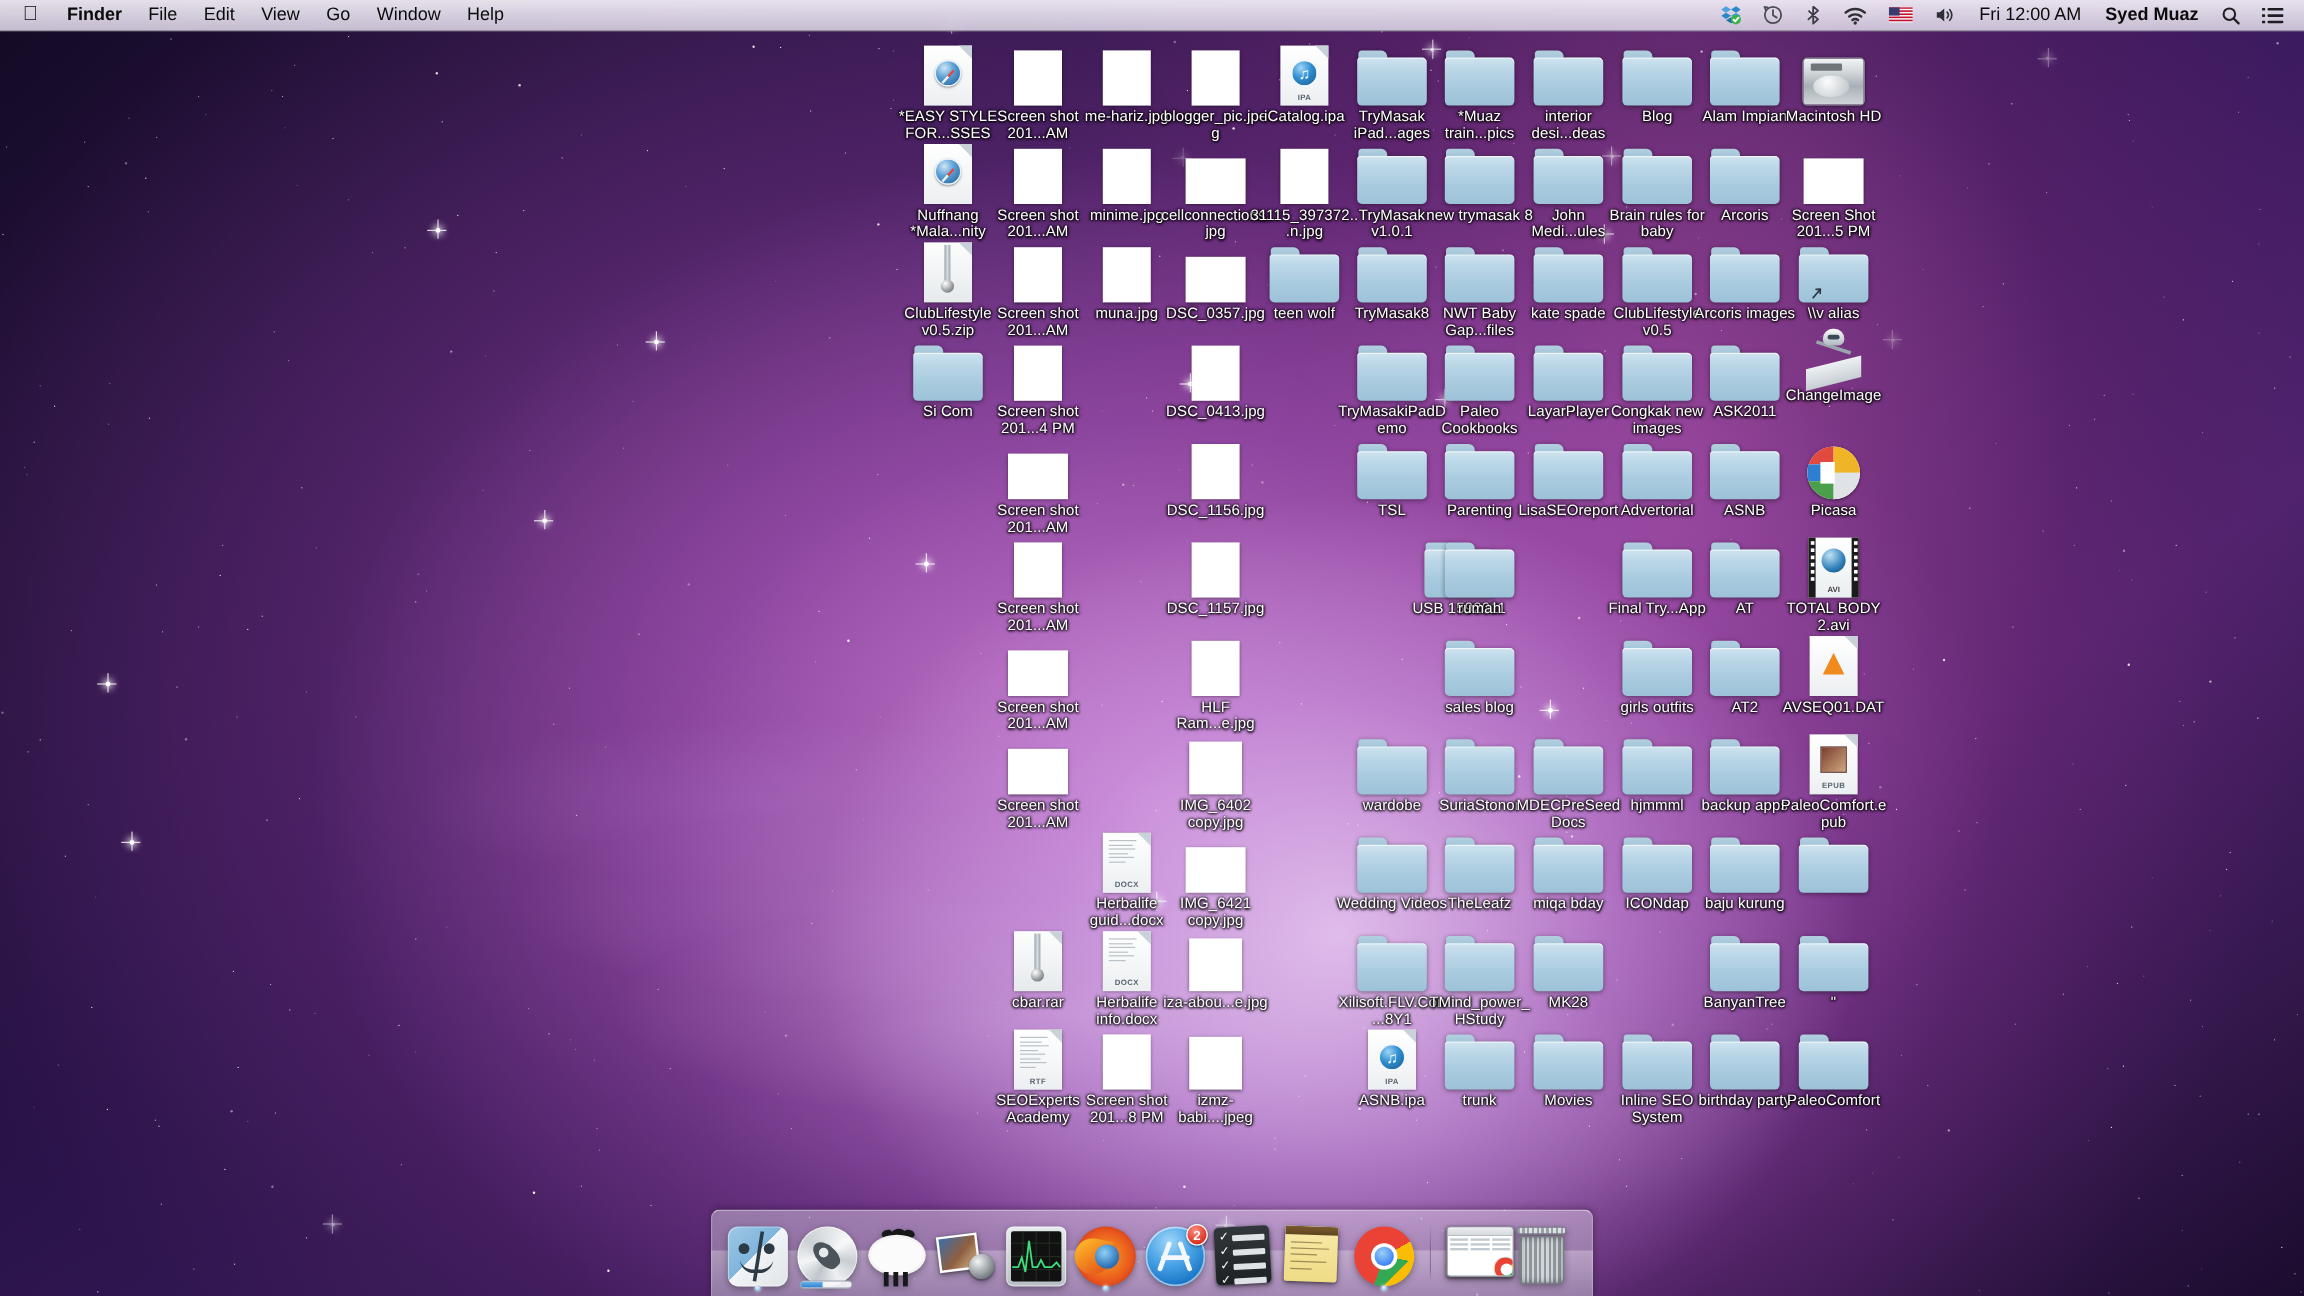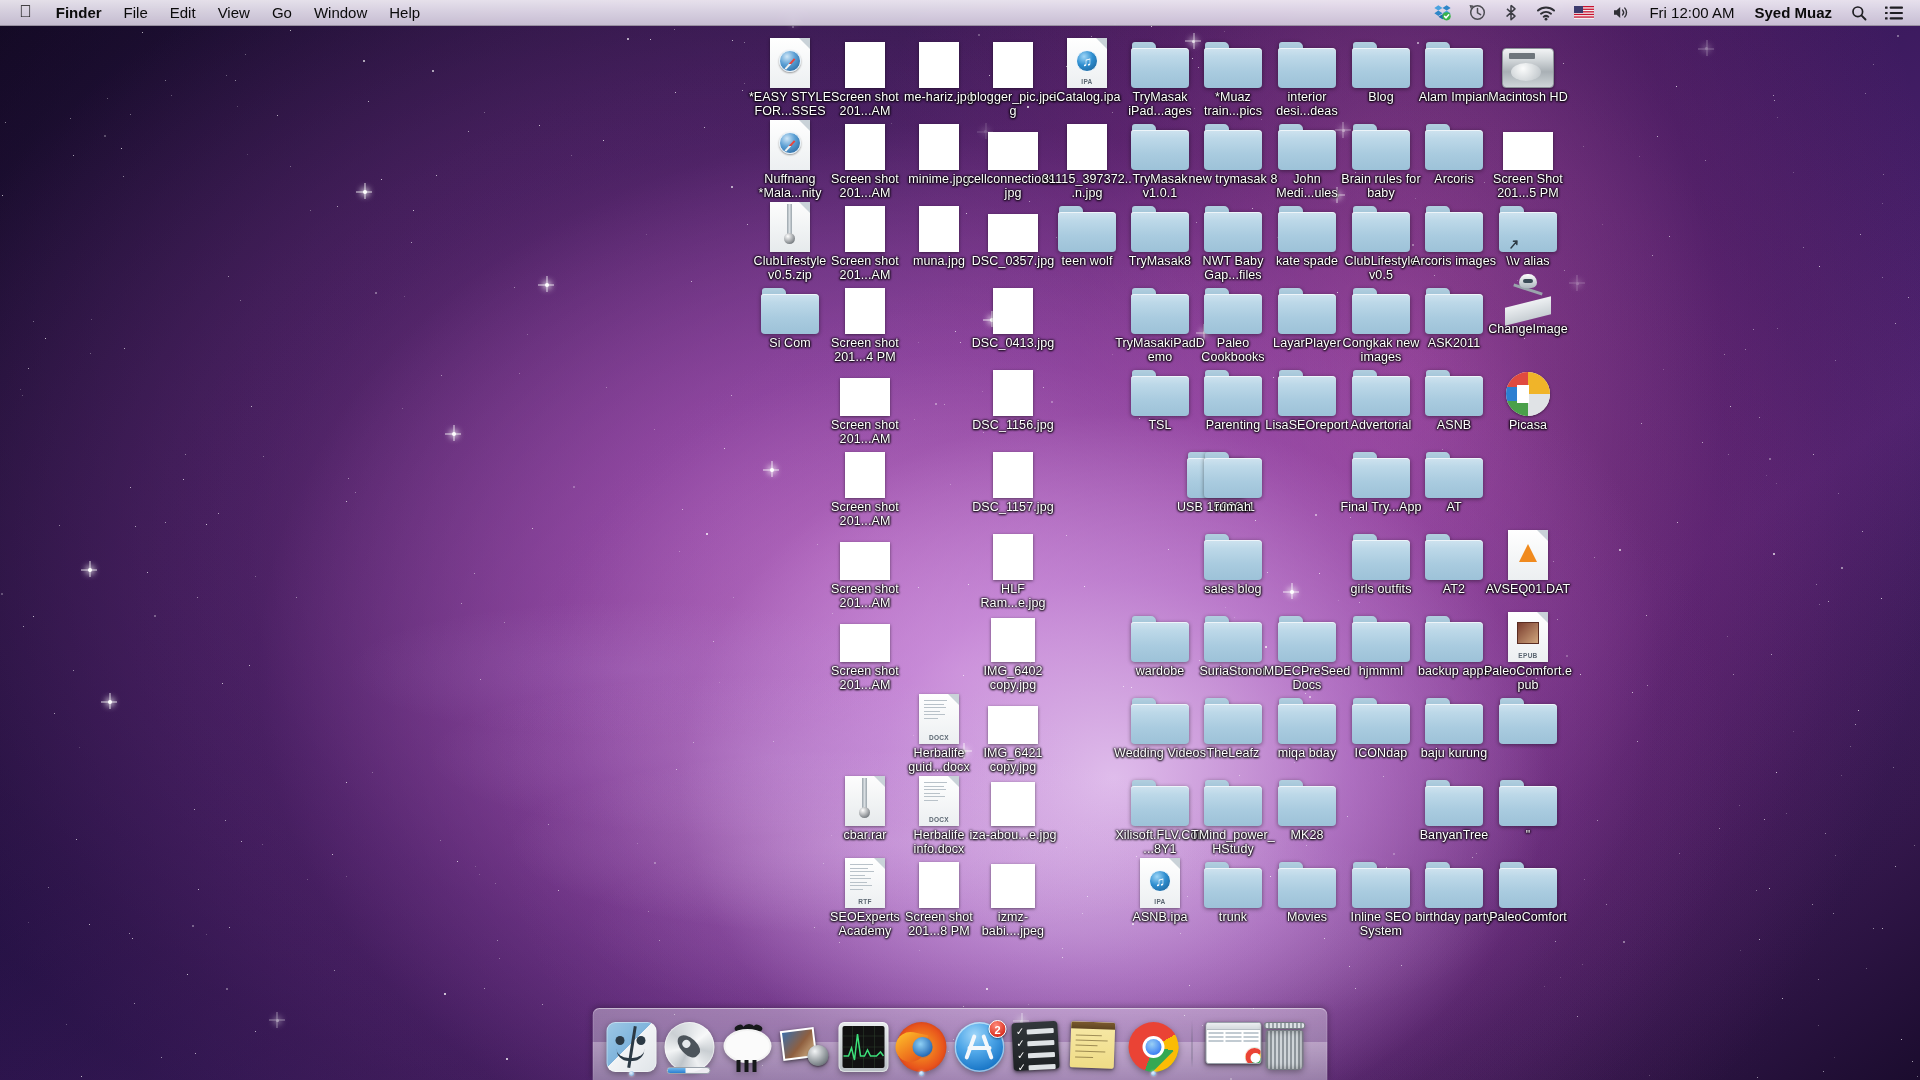--- a/index.html
+++ b/index.html
@@ -1602,20 +1602,45 @@
           <i class="a"></i>
           <i class="b"></i>
           <i class="c"></i>
           <i class="d"></i>
           <i class="e"></i>
           <i class="f"></i>
         </span>
       </span>
       <span class="lbl">Picasa</span>
     </div>
+    <div class="dicon" style="left:1481px;top:436px">
+      <span class="thumb">
+        <span class="film">
+          <span class="strip l">
+            <i></i>
+            <i></i>
+            <i></i>
+            <i></i>
+            <i></i>
+            <i></i>
+          </span>
+          <span class="strip r">
+            <i></i>
+            <i></i>
+            <i></i>
+            <i></i>
+            <i></i>
+            <i></i>
+          </span>
+          <span class="q"></span>
+          <span class="tag">AVI</span>
+        </span>
+      </span>
+      <span class="lbl">TOTAL BODY 2.avi</span>
+    </div>
     <div class="dicon" style="left:1481px;top:518px">
       <span class="thumb">
         <span class="doc">
           <span class="cone"></span>
         </span>
       </span>
       <span class="lbl">AVSEQ01.DAT</span>
     </div>
     <div class="dicon" style="left:1481px;top:600px">
       <span class="thumb">

